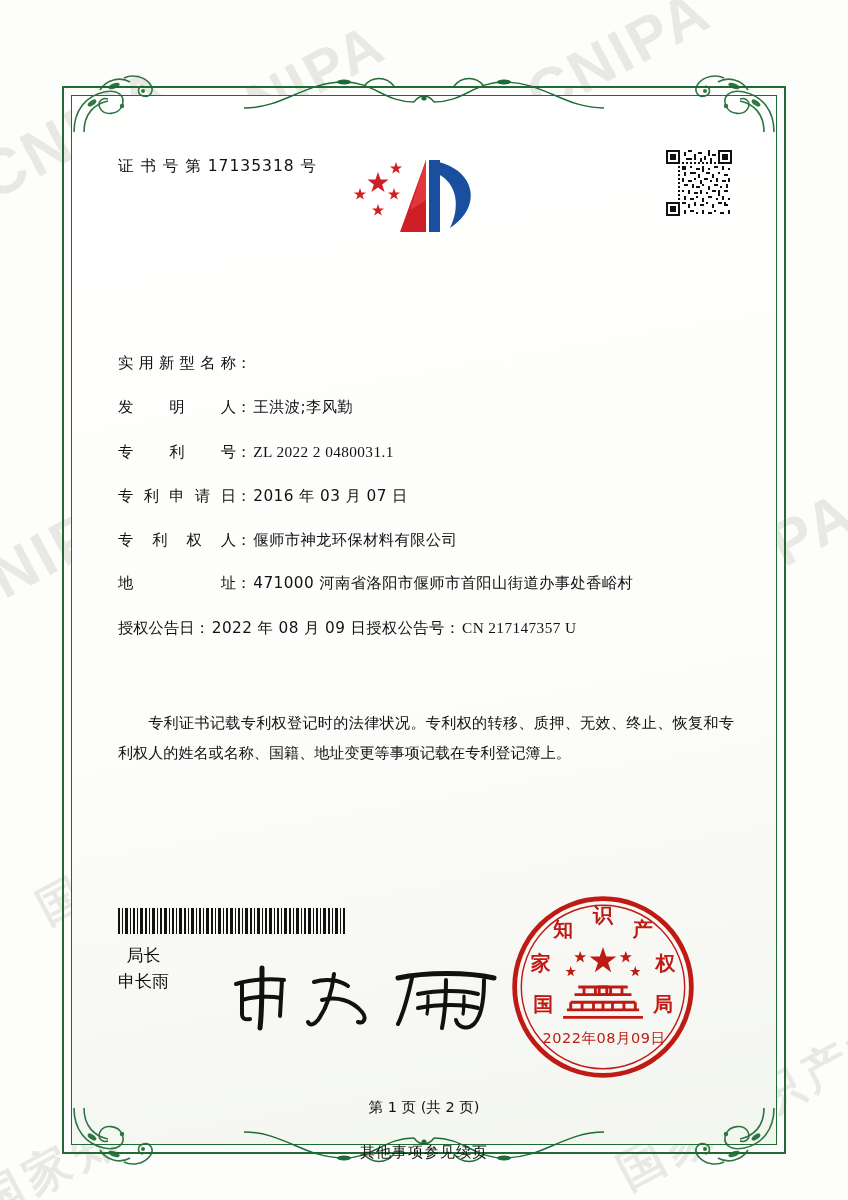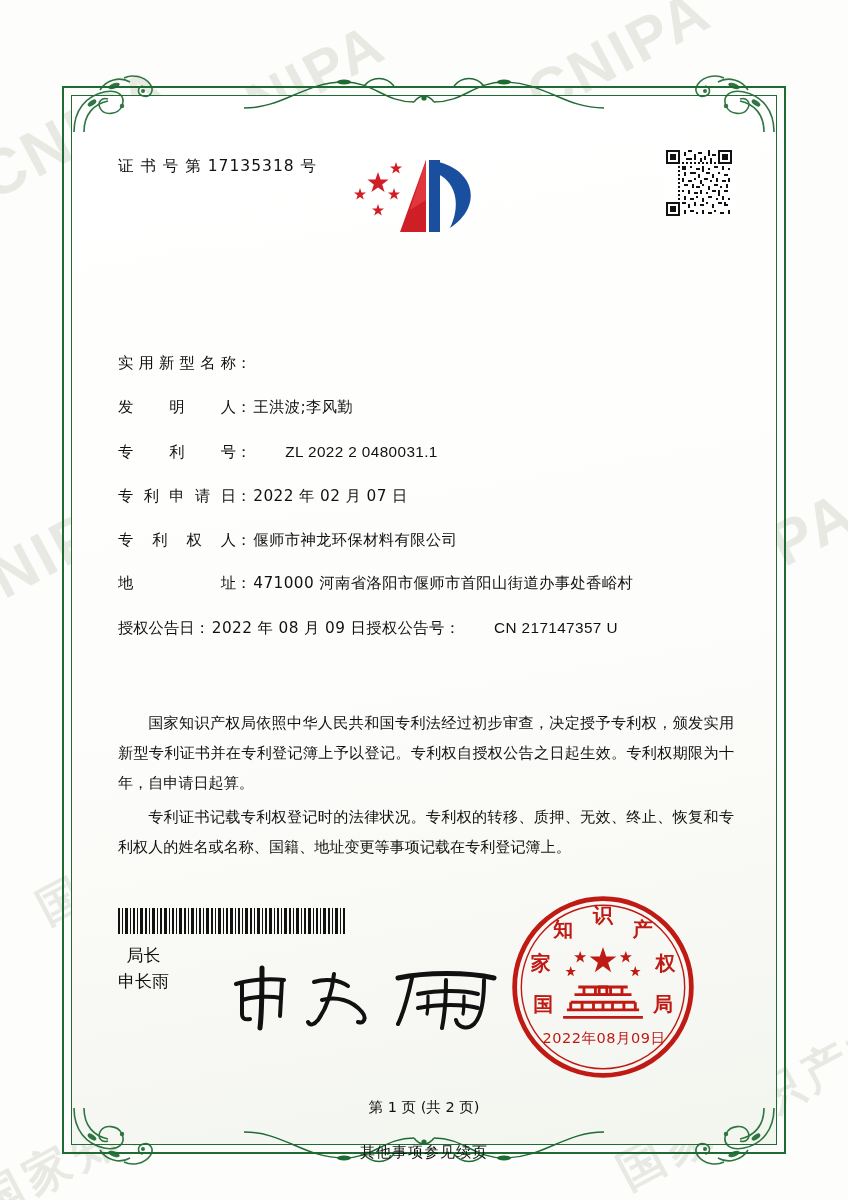--- a/index.html
+++ b/index.html
@@ -138,21 +138,21 @@
     width: 118px;
     flex: none;
     display: flex;
     justify-content: space-between;
     letter-spacing: 0;
   }
   .row .lbl span { display:inline-block; }
   .row .colon { margin: 0 2px 0 0; }
   .row .val { letter-spacing: .4px; }
   .row.two .val2 { }
-  .val-mono { font-family: Liberation Sans, sans-serif; letter-spacing: .6px; margin-left: 32px; }
+  .val-mono { font-family: Liberation Serif, serif; letter-spacing: .6px; }
 
   
   .paras {
     position: absolute;
     left: 46px;
     right: 42px;
     top: 612px;
     font-size: 15.1px;
     line-height: 30px;
     color: #111;
@@ -532,21 +532,21 @@
 
       <div class="row">
         <div class="lbl">
           <span>专</span>
             <span>利</span>
             <span>申</span>
             <span>请</span>
             <span>日</span>
         </div>
         <div class="colon">：</div>
-        <div class="val">2022 年 02 月 07 日</div>
+        <div class="val">2016 年 03 月 07 日</div>
       </div>
 
       <div class="row">
         <div class="lbl">
           <span>专</span>
             <span>利</span>
             <span>权</span>
             <span>人</span>
         </div>
         <div class="colon">：</div>
@@ -567,21 +567,20 @@
         <div class="colon">：</div>
         <div class="val">2022 年 08 月 09 日</div>
         <div class="val val2">授权公告号</div>
         <div class="colon">：</div>
         <div class="val val-mono">CN 217147357 U</div>
       </div>
 
     </div>
 
     <div class="paras">
-      <p>国家知识产权局依照中华人民共和国专利法经过初步审查，决定授予专利权，颁发实用新型专利证书并在专利登记簿上予以登记。专利权自授权公告之日起生效。专利权期限为十年，自申请日起算。</p>
       <p>专利证书记载专利权登记时的法律状况。专利权的转移、质押、无效、终止、恢复和专利权人的姓名或名称、国籍、地址变更等事项记载在专利登记簿上。</p>
     </div>
 
     <div class="barcode">
       <svg viewBox="0 0 230 26" shape-rendering="crispEdges">
         <rect width="230" height="26" fill="#ffffff" opacity="0"></rect>
         <g fill="#111">
           <rect x="0" y="0" width="2" height="26"></rect>
             <rect x="4" y="0" width="1" height="26"></rect>
           <rect x="7" y="0" width="3" height="26"></rect>

